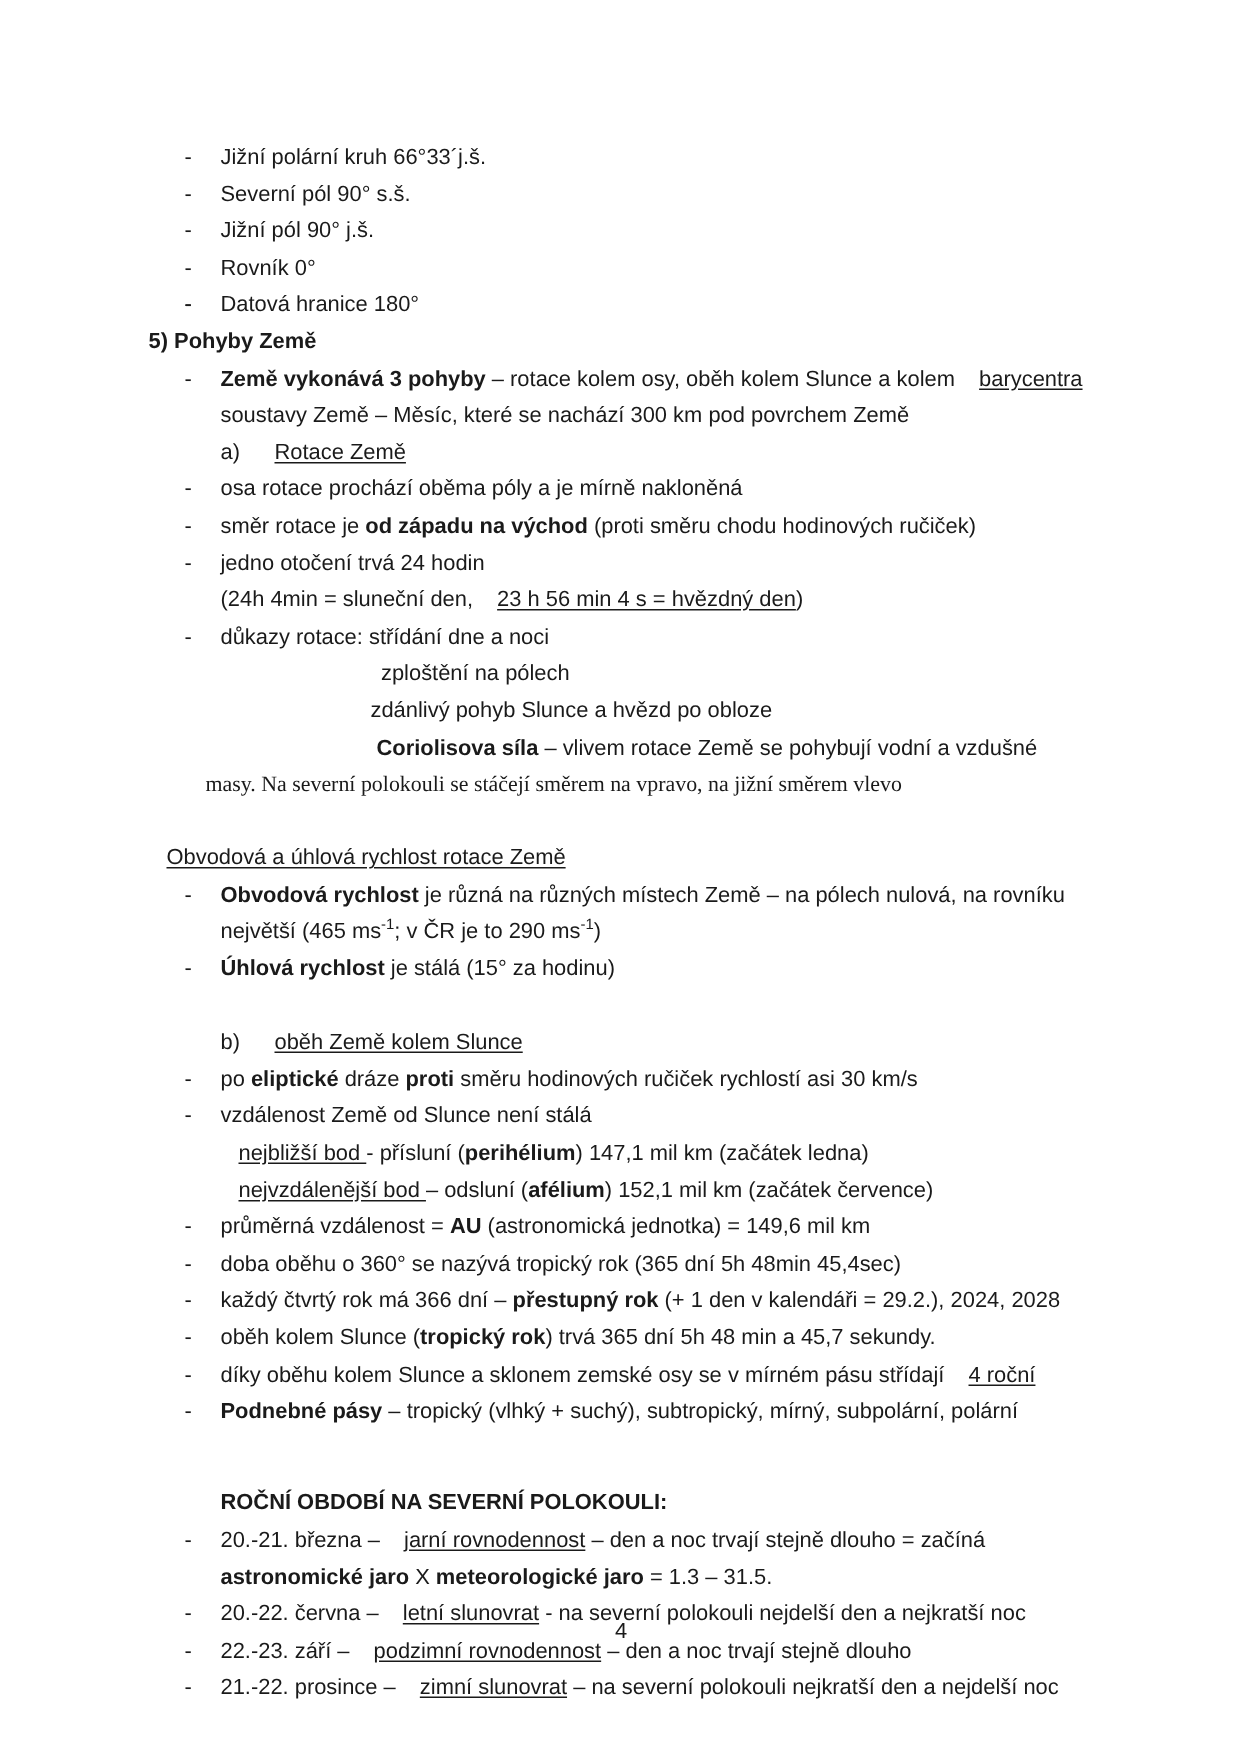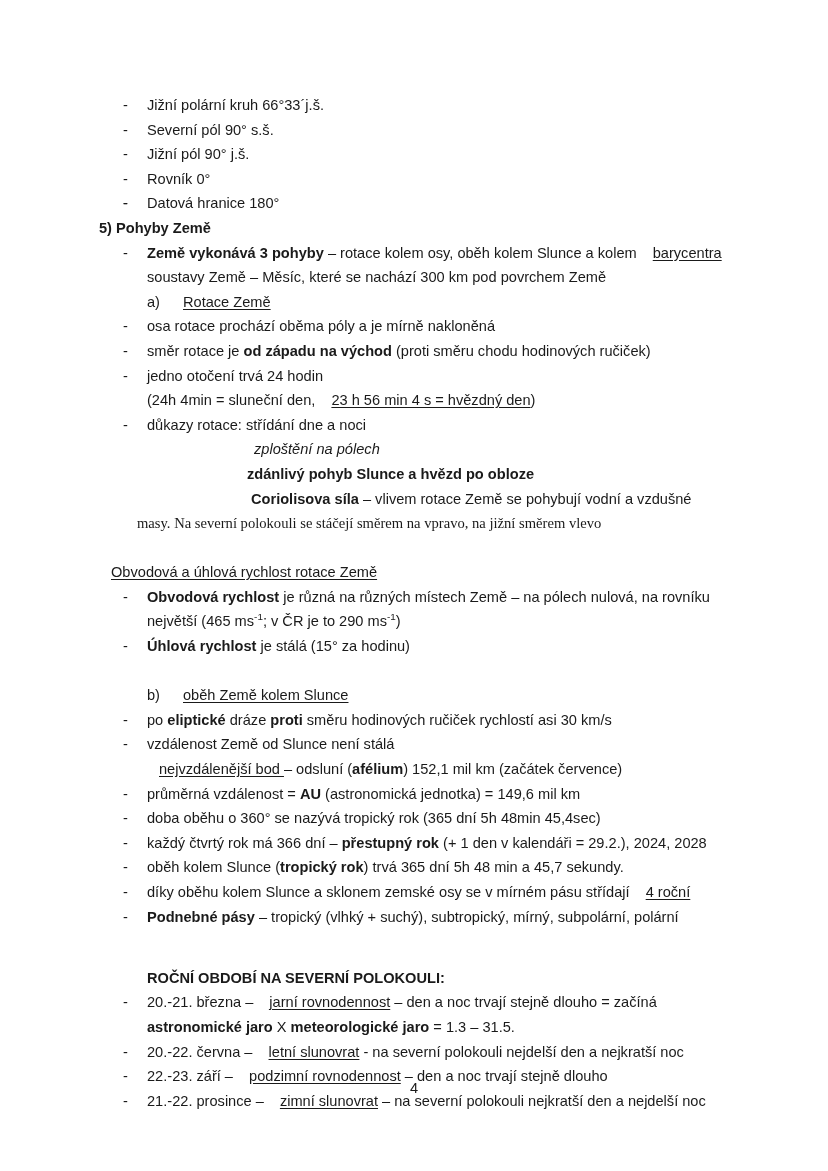--- a/index.html
+++ b/index.html
@@ -50,22 +50,22 @@
   .sub {
     position: relative;
     padding-left: 72px;
   }
   .sub > .lt {
     position: absolute;
     left: 48px;
     top: 0;
   }
   
-  .deep1 { padding-left: 155px; font-style: italic; }
-  .deep2 { padding-left: 148px; font-weight: bold; }
+  .deep1 { padding-left: 155px; }
+  .deep2 { padding-left: 148px; }
   .deep3 { padding-left: 152px; }
   .deep4 { padding-left: 38px; font-family: Liberation Serif, serif; }
   .flush { padding-left: 0; }
 
   .b { font-weight: bold; }
   .u { text-decoration: underline; text-underline-offset: 2px; margin-left: 12px; }
   .gap { height: 24.6px; }
   .gap-sm { height: 12px; }
 
   sup {
@@ -184,20 +184,23 @@
     <div class="line bul">
       <span class="dash">-</span>
       <span>po </span><span class="b">eliptické</span><span> dráze </span><span class="b">proti</span><span> směru hodinových ručiček rychlostí asi 30 km/s</span>
     </div>
 
     <div class="line bul">
       <span class="dash">-</span>
       <span>vzdálenost Země od Slunce není stálá</span>
     </div>
     <div class="line ind">
+      <span class="u">nejbližší bod </span><span>- přísluní (</span><span class="b">perihélium</span><span>) 147,1 mil km (začátek ledna)</span>
+    </div>
+    <div class="line ind">
       <span class="u">nejvzdálenější bod </span><span>– odsluní (</span><span class="b">afélium</span><span>) 152,1 mil km (začátek července)</span>
     </div>
 
     <div class="line bul">
       <span class="dash">-</span>
       <span>průměrná vzdálenost = </span><span class="b">AU</span><span> (astronomická jednotka) = 149,6 mil km</span>
     </div>
 
     <div class="line bul">
       <span class="dash">-</span>

